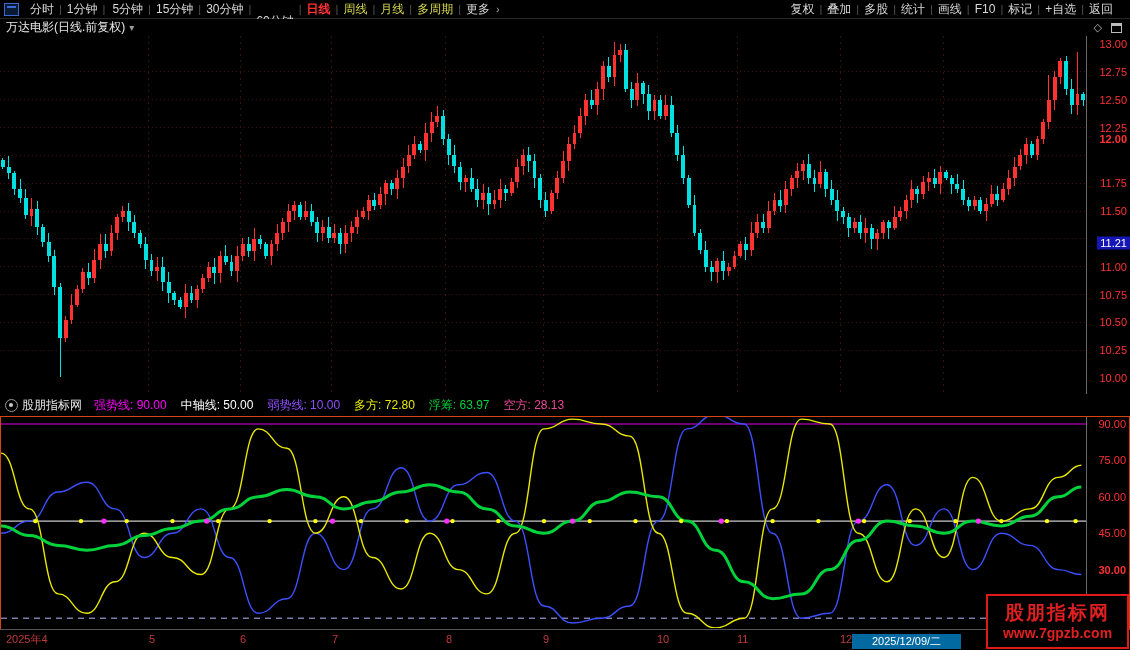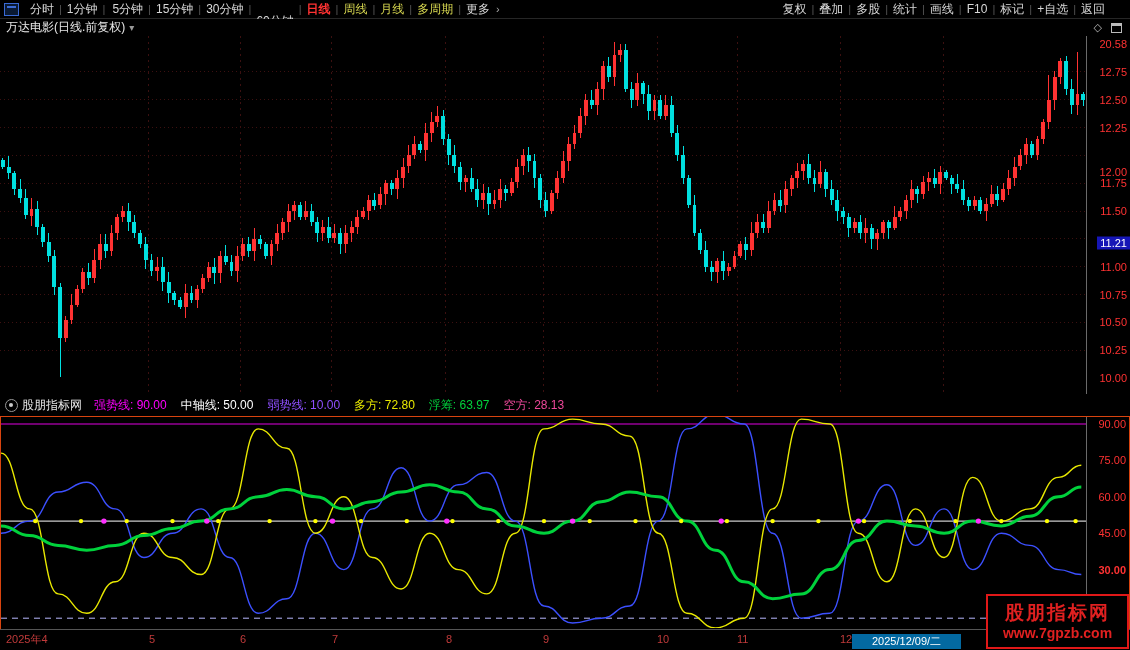--- a/index.html
+++ b/index.html
@@ -7,21 +7,21 @@
   .app{position:relative;width:1130px;height:650px;background:#000;overflow:hidden;}
 
   
   .topbar{position:absolute;left:0;top:0;width:1130px;height:19px;display:flex;justify-content:space-between;align-items:center;font-size:12px;border-bottom:1px solid #262626;box-sizing:border-box;background:#000;}
   .topbar-left,.topbar-right{display:flex;align-items:center;white-space:nowrap;}
   .tb-item{padding:0 5px;cursor:pointer;}
   .sep{color:#555;font-size:11px;}
   .chev{color:#aaa;font-size:11px;margin-left:1px;}
   .app-icon{width:13px;height:11px;border:1px solid #3a6ad4;background:#0a1a33;display:inline-block;margin:0 6px 0 4px;position:relative;}
   .app-icon::after{content:"";position:absolute;left:2px;top:2px;right:2px;height:2px;background:#3a6ad4;}
-  .topbar-right{padding-right:20px;}
+  .topbar-right{padding-right:12px;}
 
   
   .titlebar{position:absolute;left:0;top:19px;width:1130px;height:17px;display:flex;align-items:center;font-size:12px;color:#e8e8e8;background:#000;}
   .title-text{margin-left:6px;}
   .title-caret{color:#999;margin-left:4px;font-size:10px;}
   .title-icons{position:absolute;right:8px;top:0;height:17px;display:flex;gap:9px;align-items:center;color:#bbb;font-size:11px;}
   .win-icon{width:9px;height:8px;border:1px solid #bbb;display:inline-block;position:relative;}
   .win-icon::after{content:"";position:absolute;left:0;top:0;right:0;height:2px;background:#bbb;}
 
   
@@ -517,25 +517,25 @@
           <line x1="1071.7" x2="1071.7" y1="42.5" y2="77.5" stroke="#00e0e0"></line>
           <rect x="1069.8" y="52.5" width="3.9" height="16.7" fill="#00e0e0"></rect>
           <line x1="1077.4" x2="1077.4" y1="15.8" y2="79.4" stroke="#ff3232"></line>
           <rect x="1075.5" y="58.1" width="3.9" height="11.1" fill="#ff3232"></rect>
           <line x1="1083.1" x2="1083.1" y1="55.7" y2="70.0" stroke="#00e0e0"></line>
           <rect x="1081.2" y="58.1" width="3.9" height="5.6" fill="#00e0e0"></rect>
         </g>
       </svg>
     <div class="vsep"></div>
     <div class="axis" id="price-axis">
-        <div class="ax-label" style="top: 8px;">20.58</div>
+        <div class="ax-label" style="top: 8px;">13.00</div>
         <div class="ax-label" style="top: 35.8333px;">12.75</div>
         <div class="ax-label" style="top: 63.6667px;">12.50</div>
         <div class="ax-label" style="top: 91.5px;">12.25</div>
-        <div class="ax-label" style="top: 136px;">12.00</div>
+        <div class="ax-label" style="top: 103px; font-weight: bold;">12.00</div>
         <div class="ax-label" style="top: 147.167px;">11.75</div>
         <div class="ax-label" style="top: 175px;">11.50</div>
         <div class="ax-label" style="top: 230.667px;">11.00</div>
         <div class="ax-label" style="top: 258.5px;">10.75</div>
         <div class="ax-label" style="top: 286.333px;">10.50</div>
         <div class="ax-label" style="top: 314.167px;">10.25</div>
         <div class="ax-label" style="top: 342px;">10.00</div>
         <div class="crosshair-tag" style="top: 207.287px;">11.21</div>
       </div>
   </div>

